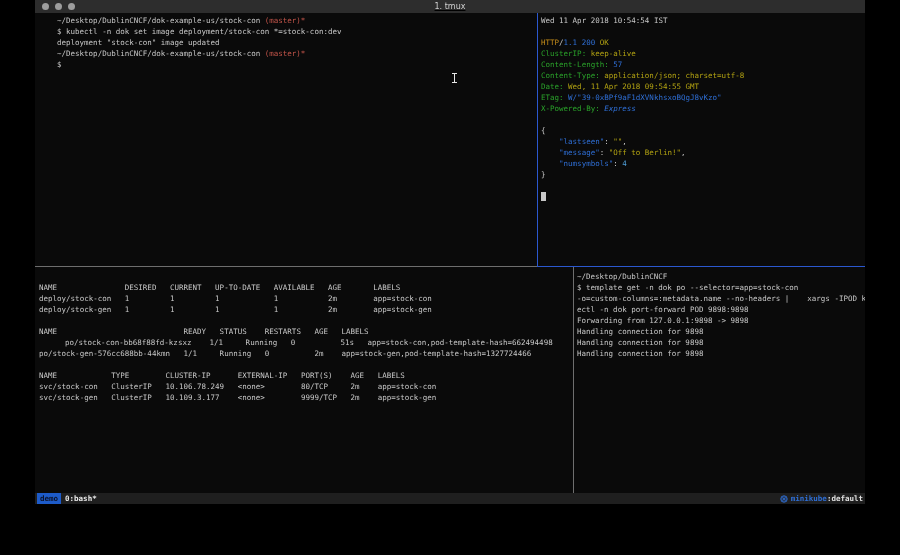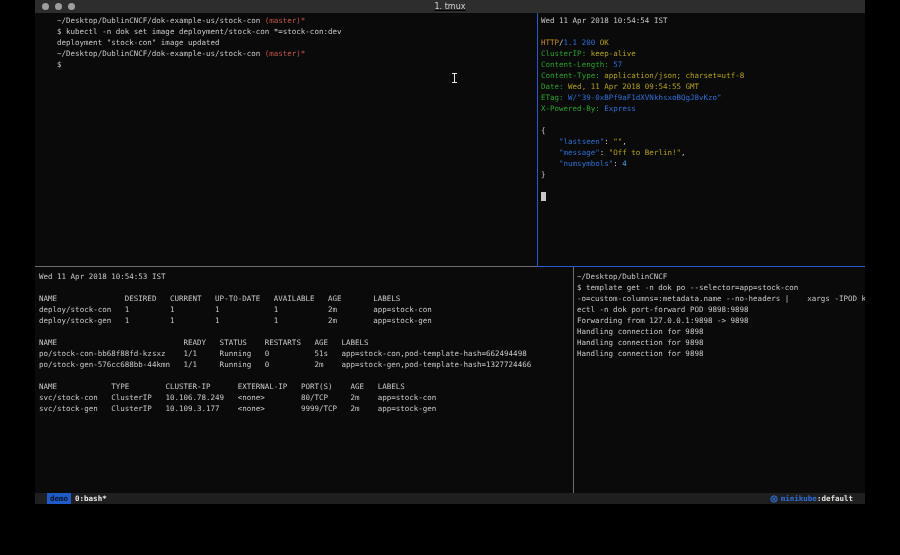--- a/index.html
+++ b/index.html
@@ -20,21 +20,21 @@
   .pane { position:absolute; overflow:hidden; font-size:7.5px; color:#c8c8c8; }
   .pane.pad-top { padding:2px 0 0 3px; }
   .pane.pad-bot { padding:4px 0 0 3px; }
   .tline { white-space:pre; height:11px; line-height:11px; }
   .cursor { background:#c8c8c8; color:#0a0a0a; }
 
   .divider { position:absolute; }
 
   .statusbar { position:absolute; left:0; top:493px; width:100%; height:11px;
                background:#1f1f1f; font-size:7.5px; line-height:11px;
-               display:flex; justify-content:space-between; padding:0 12px;
+               display:flex; justify-content:space-between; padding:0 2px;
                color:#e8e8e8; }
   .sb-left, .sb-right { display:flex; align-items:center; white-space:pre; }
   .session-badge { padding:0 3px; color:#0b1228; font-weight:bold; }
   .win-label { margin-left:4px; font-weight:bold; color:#ececec; }
   .kube-icon { display:inline-block; margin-right:3px; line-height:0; }
   .kube-ctx { font-weight:bold; }
   .kube-ns  { font-weight:bold; color:#e0e0e0; }
 
   .ibeam { position:absolute; left:452px; top:73px; width:5px; height:10px; }
   .ibeam::before, .ibeam::after { content:""; position:absolute; left:0; width:5px; height:1px; background:#e8e8e8; }
@@ -66,40 +66,39 @@
 
     <div class="pane pad-top" style="left:503px; top:13px; width:327px; height:253px;">
         <div class="tline"><span style="color: rgb(200, 200, 200);">Wed 11 Apr 2018 10:54:54 IST</span></div>
         <div class="tline"><span> </span></div>
         <div class="tline"><span style="color: rgb(195, 139, 26);">HTTP</span><span style="color: rgb(200, 200, 200);">/</span><span style="color: rgb(47, 111, 214);">1.1 200</span><span style="color: rgb(200, 200, 200);"> </span><span style="color: rgb(179, 163, 18);">OK</span></div>
         <div class="tline"><span style="color: rgb(42, 162, 42);">ClusterIP:</span><span style="color: rgb(179, 163, 18);"> keep-alive</span></div>
         <div class="tline"><span style="color: rgb(42, 162, 42);">Content-Length:</span><span style="color: rgb(47, 111, 214);"> 57</span></div>
         <div class="tline"><span style="color: rgb(42, 162, 42);">Content-Type:</span><span style="color: rgb(179, 163, 18);"> application/json; charset=utf-8</span></div>
         <div class="tline"><span style="color: rgb(42, 162, 42);">Date:</span><span style="color: rgb(179, 163, 18);"> Wed, 11 Apr 2018 09:54:55 GMT</span></div>
         <div class="tline"><span style="color: rgb(42, 162, 42);">ETag:</span><span style="color: rgb(47, 111, 214);"> W/"39-0xBPf9aF1dXVNkhsxoBQgJ8vKzo"</span></div>
-        <div class="tline"><span style="color: rgb(42, 162, 42);">X-Powered-By:</span><span style="color: rgb(47, 111, 214);"> Express</span></div>
+        <div class="tline"><span style="color: rgb(42, 162, 42);">X-Powered-By:</span><span style="color: rgb(47, 111, 214); font-style: italic;"> Express</span></div>
         <div class="tline"><span> </span></div>
         <div class="tline"><span style="color: rgb(200, 200, 200);">{</span></div>
         <div class="tline"><span style="color: rgb(200, 200, 200);">    </span><span style="color: rgb(47, 111, 214);">"lastseen"</span><span style="color: rgb(200, 200, 200);">: </span><span style="color: rgb(179, 163, 18);">""</span><span style="color: rgb(200, 200, 200);">,</span></div>
         <div class="tline"><span style="color: rgb(200, 200, 200);">    </span><span style="color: rgb(47, 111, 214);">"message"</span><span style="color: rgb(200, 200, 200);">: </span><span style="color: rgb(179, 163, 18);">"Off to Berlin!"</span><span style="color: rgb(200, 200, 200);">,</span></div>
         <div class="tline"><span style="color: rgb(200, 200, 200);">    </span><span style="color: rgb(47, 111, 214);">"numsymbols"</span><span style="color: rgb(200, 200, 200);">: </span><span style="color: rgb(79, 159, 216);">4</span></div>
         <div class="tline"><span style="color: rgb(200, 200, 200);">}</span></div>
         <div class="tline"><span> </span></div>
         <div class="tline"><span class="cursor"> </span></div>
       </div>
 
     <div class="pane pad-bot" style="left:1px; top:267px; width:537px; height:226px;">
-        <div class="tline"><span style="color: rgb(200, 200, 200);">Wed 11 Apr 2018 10:54:53 IST</span></div>
         <div class="tline"><span> </span></div>
         <div class="tline"><span style="color: rgb(200, 200, 200);">NAME               DESIRED   CURRENT   UP-TO-DATE   AVAILABLE   AGE       LABELS</span></div>
         <div class="tline"><span style="color: rgb(200, 200, 200);">deploy/stock-con   1         1         1            1           2m        app=stock-con</span></div>
         <div class="tline"><span style="color: rgb(200, 200, 200);">deploy/stock-gen   1         1         1            1           2m        app=stock-gen</span></div>
         <div class="tline"><span> </span></div>
         <div class="tline"><span style="color: rgb(200, 200, 200);">NAME                            READY   STATUS    RESTARTS   AGE   LABELS</span></div>
-        <div class="tline"><span style="color: rgb(200, 200, 200);">po/stock-con-bb68f88fd-kzsxz    1/1     Running   0          51s   app=stock-con,pod-template-hash=662494498</span></div>
+        <div class="tline"><span style="color: rgb(200, 200, 200); margin-left: 26px;">po/stock-con-bb68f88fd-kzsxz    1/1     Running   0          51s   app=stock-con,pod-template-hash=662494498</span></div>
         <div class="tline"><span style="color: rgb(200, 200, 200);">po/stock-gen-576cc688bb-44kmn   1/1     Running   0          2m    app=stock-gen,pod-template-hash=1327724466</span></div>
         <div class="tline"><span> </span></div>
         <div class="tline"><span style="color: rgb(200, 200, 200);">NAME            TYPE        CLUSTER-IP      EXTERNAL-IP   PORT(S)    AGE   LABELS</span></div>
         <div class="tline"><span style="color: rgb(200, 200, 200);">svc/stock-con   ClusterIP   10.106.78.249   &lt;none&gt;        80/TCP     2m    app=stock-con</span></div>
         <div class="tline"><span style="color: rgb(200, 200, 200);">svc/stock-gen   ClusterIP   10.109.3.177    &lt;none&gt;        9999/TCP   2m    app=stock-gen</span></div>
       </div>
 
     <div class="pane pad-bot" style="left:539px; top:267px; width:291px; height:226px;">
         <div class="tline"><span style="color: rgb(200, 200, 200);">~/Desktop/DublinCNCF</span></div>
         <div class="tline"><span style="color: rgb(200, 200, 200);">$ template get -n dok po --selector=app=stock-con</span></div>

